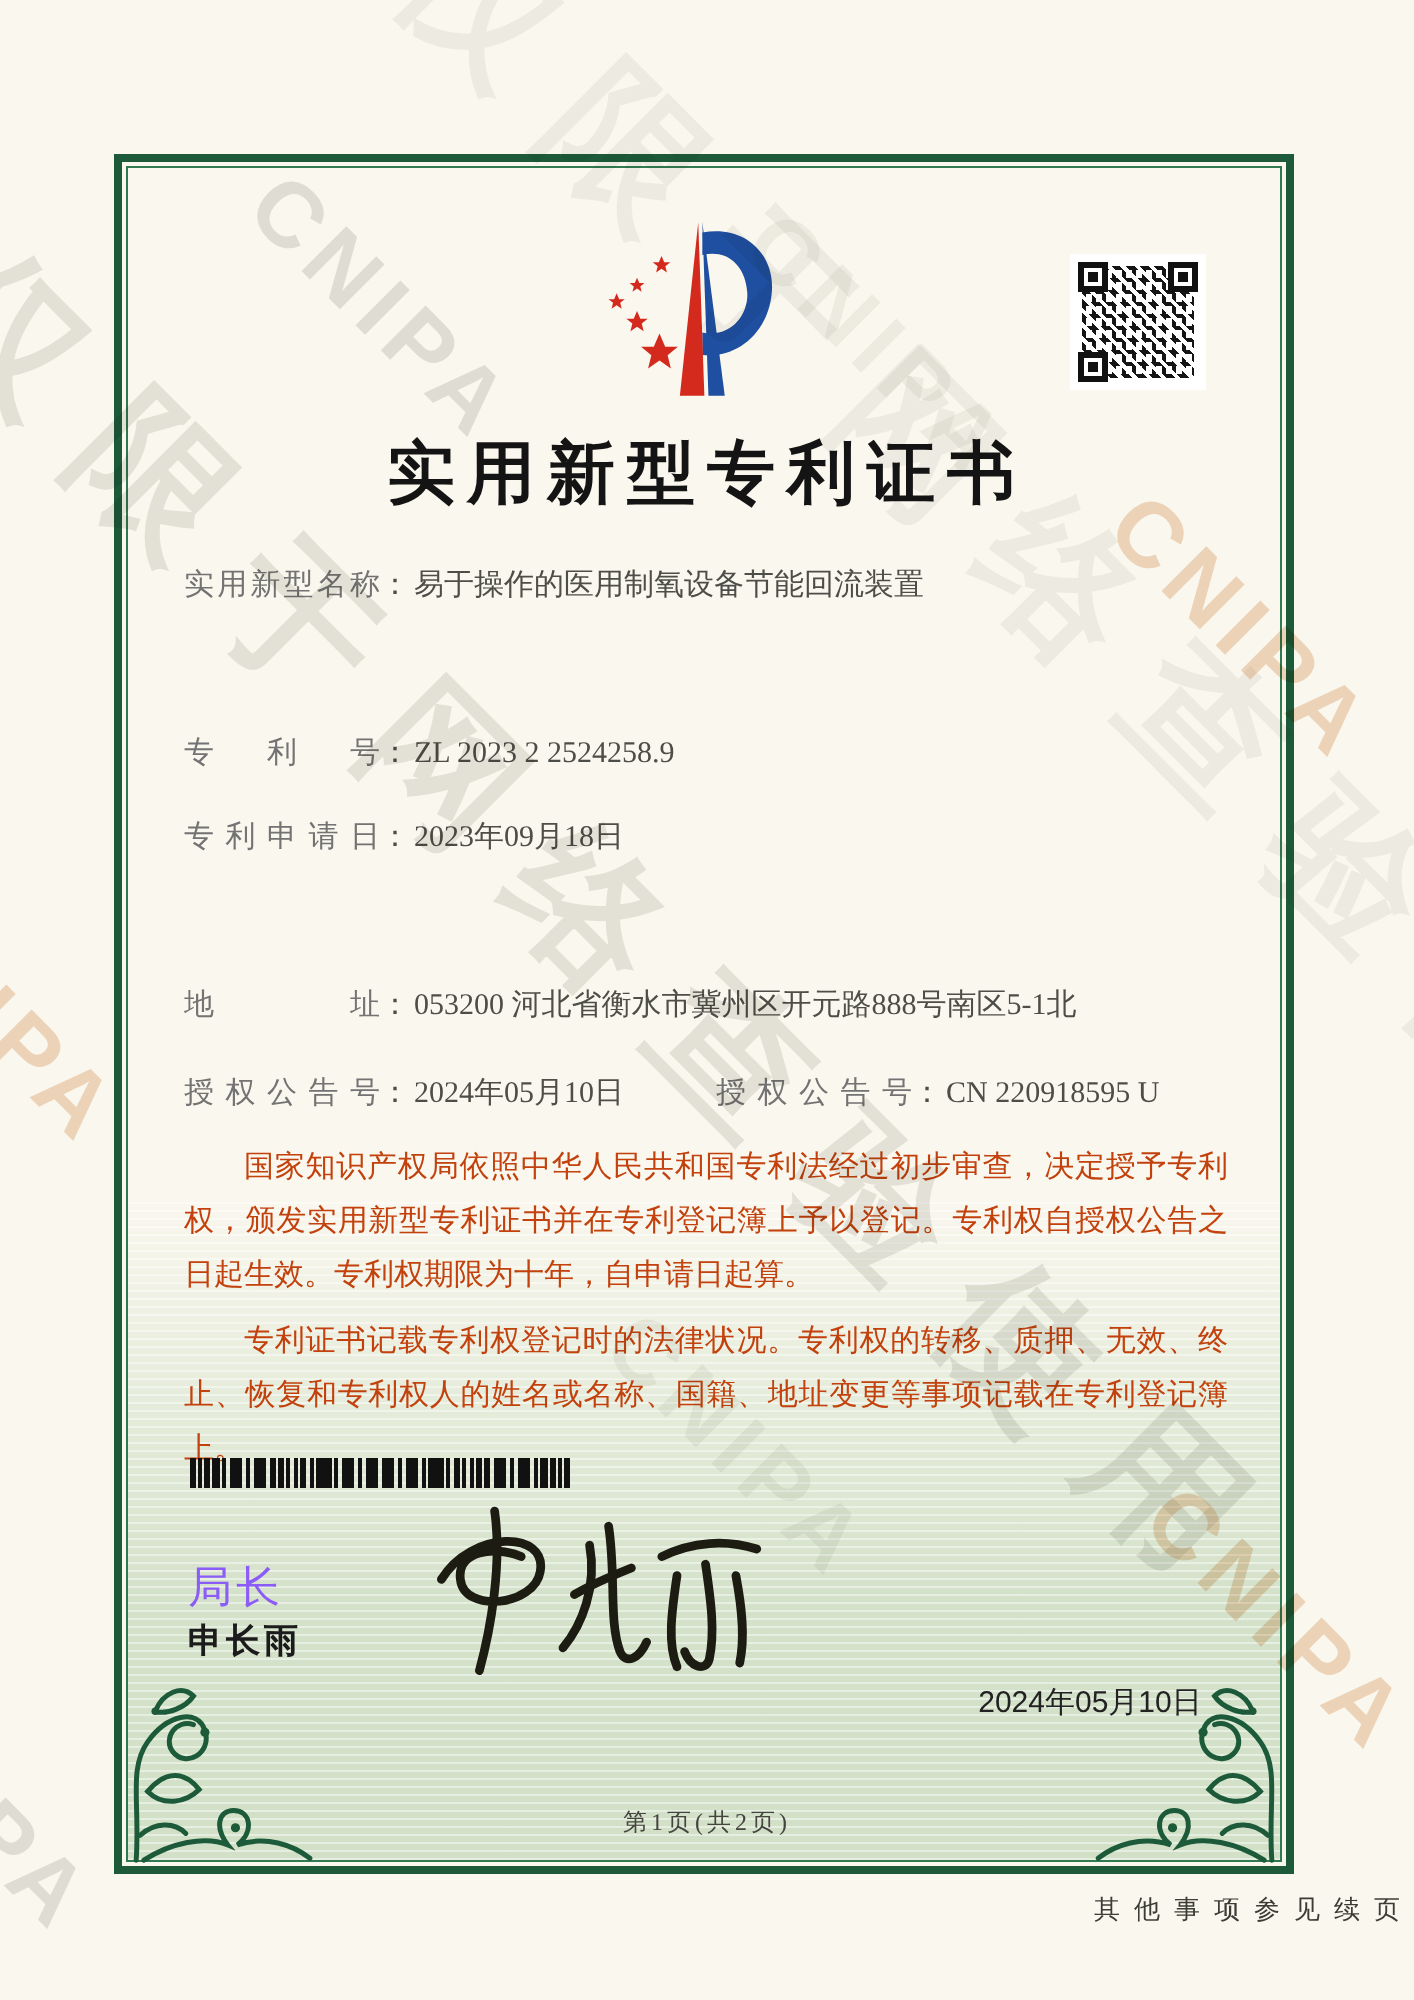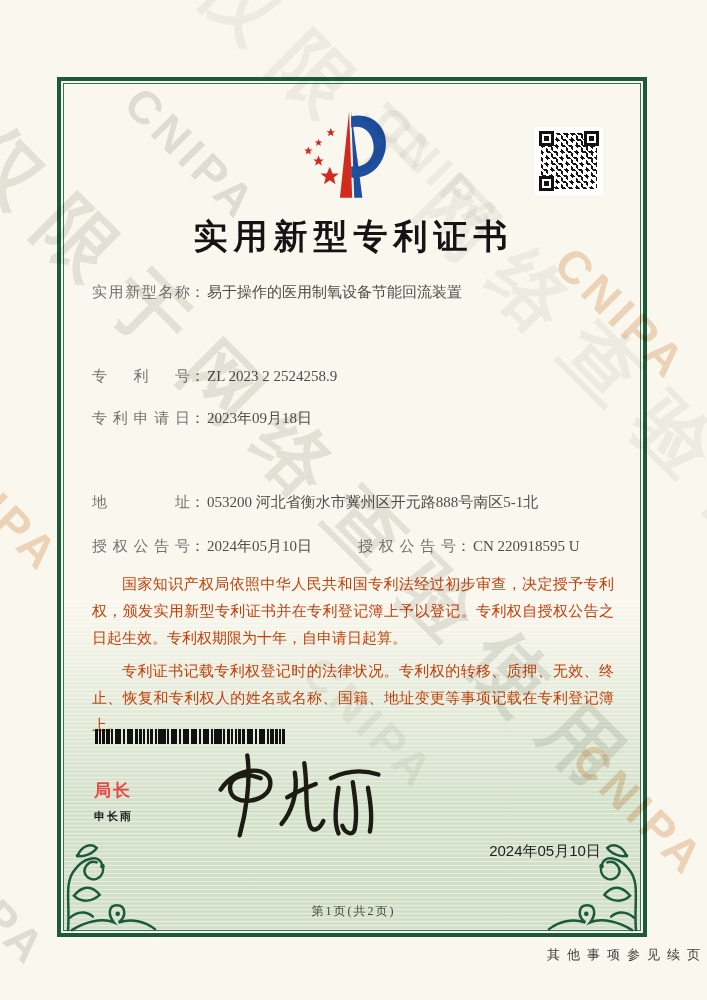--- a/index.html
+++ b/index.html
@@ -59,23 +59,23 @@
   .paras{position:absolute;left:92px;top:571px;width:522px;font-size:15px;line-height:27px;text-align:justify;color:#c2410c;}
   .paras p{margin:0;text-indent:2em;}
   .paras p + p{margin-top:6px;}
   .barcode{
     position:absolute;left:95px;top:729px;width:190px;height:15px;
     background:
       repeating-linear-gradient(90deg,#111 0 2px, rgba(0,0,0,0) 2px 4px),
       repeating-linear-gradient(90deg,#111 0 1px, rgba(0,0,0,0) 1px 7px),
       repeating-linear-gradient(90deg,#111 0 3px, rgba(0,0,0,0) 3px 11px);
   }
-  .signer-title{position:absolute;left:94px;top:779px;font-size:17px;font-weight:700;color:#ef4444;
+  .signer-title{position:absolute;left:94px;top:779px;font-size:22px;font-weight:400;color:#8b5cf6;
     font-family:"Liberation Sans","DejaVu Sans",sans-serif;letter-spacing:2px;}
-  .signer-name{position:absolute;left:94px;top:809px;font-size:11px;font-weight:600;color:#1b1b1b;
+  .signer-name{position:absolute;left:94px;top:809px;font-size:17px;font-weight:600;color:#1b1b1b;
     font-family:Liberation Serif, serif;letter-spacing:2px;}
   .signature{position:absolute;left:196px;top:746px;}
   .issue-date{position:absolute;left:452px;top:842px;width:186px;text-align:center;font-size:15px;color:#222;
     font-family:"Liberation Sans","DejaVu Sans",sans-serif;}
   .page-note{position:absolute;left:0;top:903px;width:707px;text-align:center;font-size:12px;letter-spacing:2px;color:#45453f;}
   .continuation{position:absolute;left:0;top:946px;width:707px;text-align:right;font-size:13px;letter-spacing:7px;color:#3c3c36;}
   
   .wm-layer{position:absolute;inset:0;z-index:3;pointer-events:none;mix-blend-mode:multiply;}
   .wm{position:absolute;white-space:nowrap;transform-origin:left top;font-weight:700;}
   .wm-phrase{font-size:76px;letter-spacing:26px;transform:rotate(45deg);color:rgba(138,138,130,.20);}

